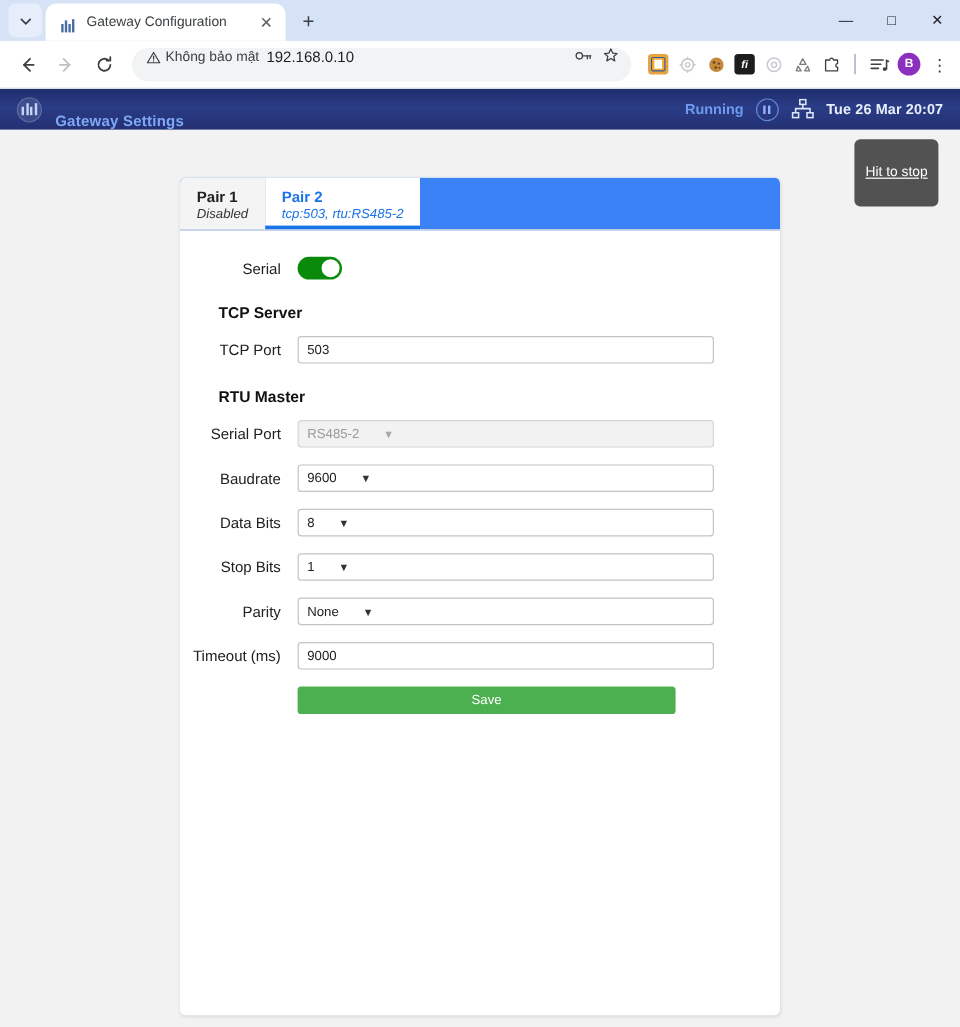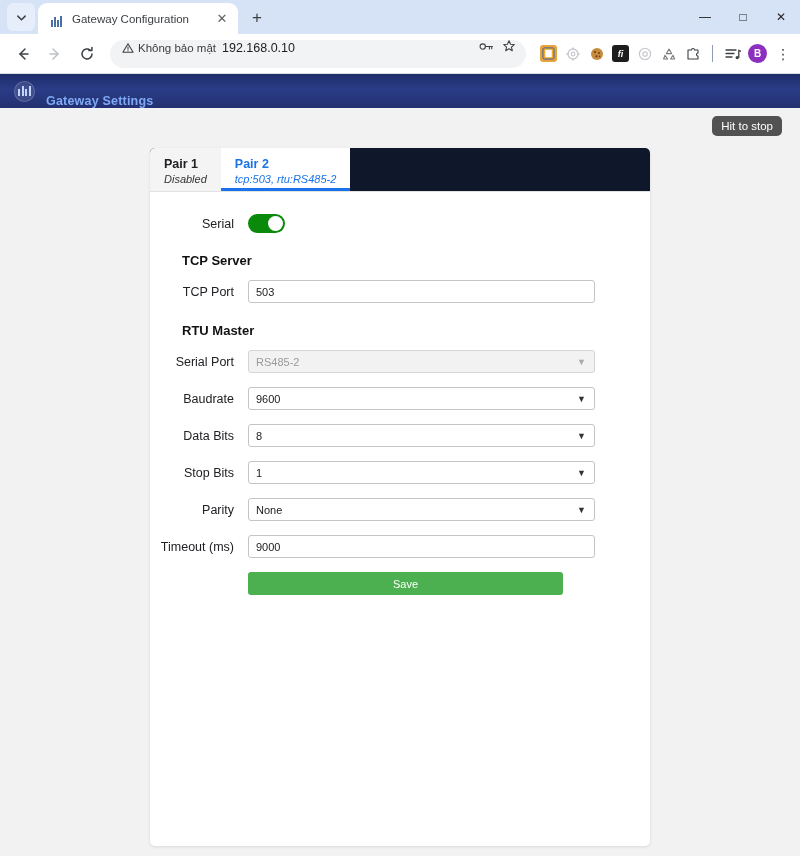--- a/index.html
+++ b/index.html
@@ -186,21 +186,21 @@
     width: 500px; height: 698px;
     background: #ffffff;
     border-radius: 5px;
     box-shadow: 0 1px 3px rgba(0,0,0,0.10);
     overflow: hidden;
   }
 
   .tabs {
     display: flex;
     height: 44px;
-    background: #0f172a;
+    background: #3b82f6;
     border-bottom: 1px solid #e2e2e2;
   }
   .ptab {
     padding: 4px 14px 0 14px;
     display: flex; flex-direction: column; justify-content: center;
     background: #f4f4f4;
     position: relative;
   }
   .ptab.active { background: #ffffff; }
   .ptab.active:after {
@@ -235,21 +235,21 @@
     width: 347px;
     height: 23px;
     border: 1px solid #c4c4c4;
     border-radius: 3px;
     background: #ffffff;
     font-size: 11px;
     color: #202124;
     padding: 0 7px;
     display: flex; align-items: center;
   }
-  .field.select { justify-content: space-between; padding-right: 8px; }
+  .field.select { padding-right: 8px; gap: 20px; }
   .field.disabled { background: #f2f2f2; color: #9a9a9a; border-color: #d5d5d5; }
   .chev { font-size: 9px; color: #333; }
   .field.disabled .chev { color: #a9a9a9; }
 
   .toggle {
     width: 37px; height: 19px;
     border-radius: 10px;
     background: #0a8a0a;
     position: relative;
   }
@@ -267,22 +267,23 @@
     font-size: 11px;
     display: flex; align-items: center; justify-content: center;
   }
 
   .tooltip {
     position: absolute;
     right: 18px; top: 8px;
     background: #525252;
     color: #ffffff;
     font-size: 11.5px;
-    padding: 4px 9px;
+    padding: 22px 9px;
     border-radius: 5px;
+    text-decoration: underline;
   }
 </style>
 </head>
 <body>
 
 <div class="browser">
 
   <div class="tabstrip">
     <div class="tab-dropdown">
       <svg width="11" height="11" viewBox="0 0 12 12">
@@ -414,20 +415,36 @@
 
     <div class="appbar">
       <span class="app-logo">
         <i style="height:7px"></i>
           <i style="height:10px"></i>
           <i style="height:7px"></i>
           <i style="height:10px"></i>
       </span>
       <span class="app-title">Gateway Settings</span>
 
+      <span class="appbar-right">
+        <span class="status-text">Running</span>
+        <span class="pause-btn">
+          <i></i>
+            <i></i>
+        </span>
+        <span class="net-icon">
+          <svg width="20" height="18" viewBox="0 0 20 18">
+            <rect x="7.5" y="1" width="5" height="4" fill="none" stroke="#dce6fa" stroke-width="1.3"></rect>
+            <rect x="1.5" y="12" width="5" height="4" fill="none" stroke="#dce6fa" stroke-width="1.3"></rect>
+            <rect x="13.5" y="12" width="5" height="4" fill="none" stroke="#dce6fa" stroke-width="1.3"></rect>
+            <path d="M10 5 V8.5 M4 12 V8.5 H16 V12" fill="none" stroke="#dce6fa" stroke-width="1.3"></path>
+          </svg>
+        </span>
+        <span class="clock">Tue 26 Mar 20:07</span>
+      </span>
     </div>
 
     <div class="page-area">
 
       <div class="tooltip">Hit to stop</div>
 
       <div class="card">
 
         <div class="tabs">
           <div class="ptab">

